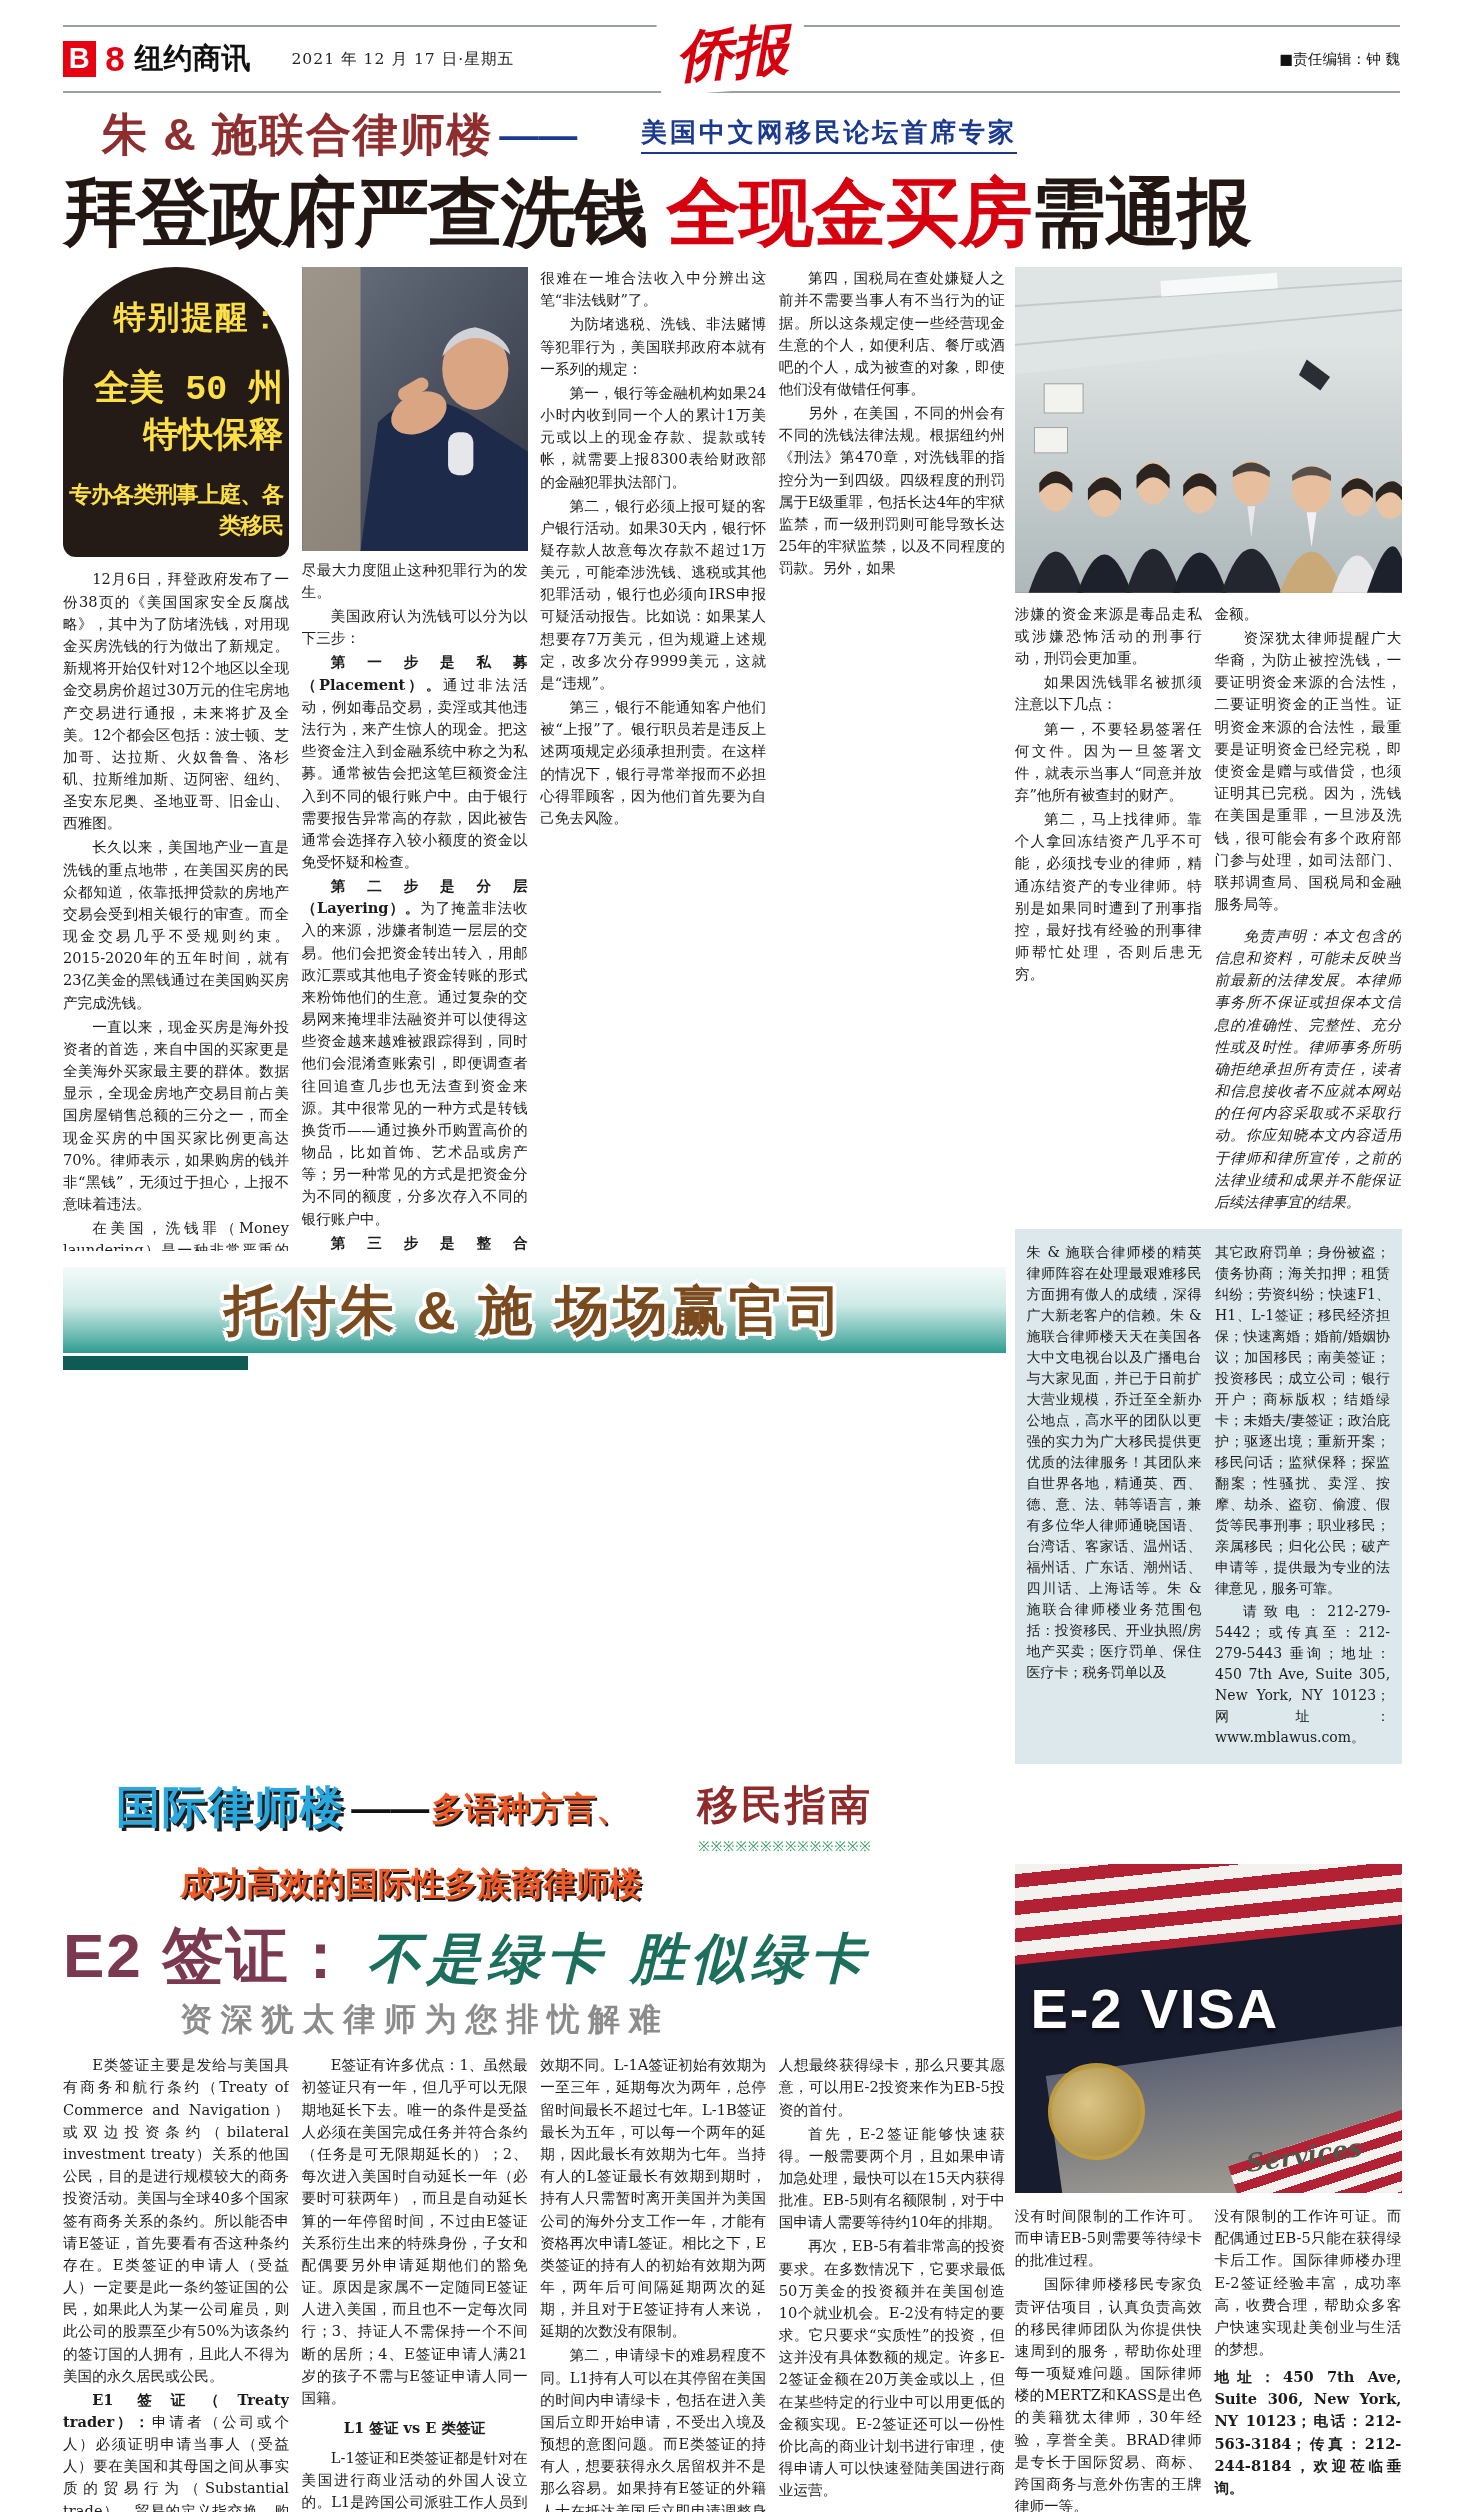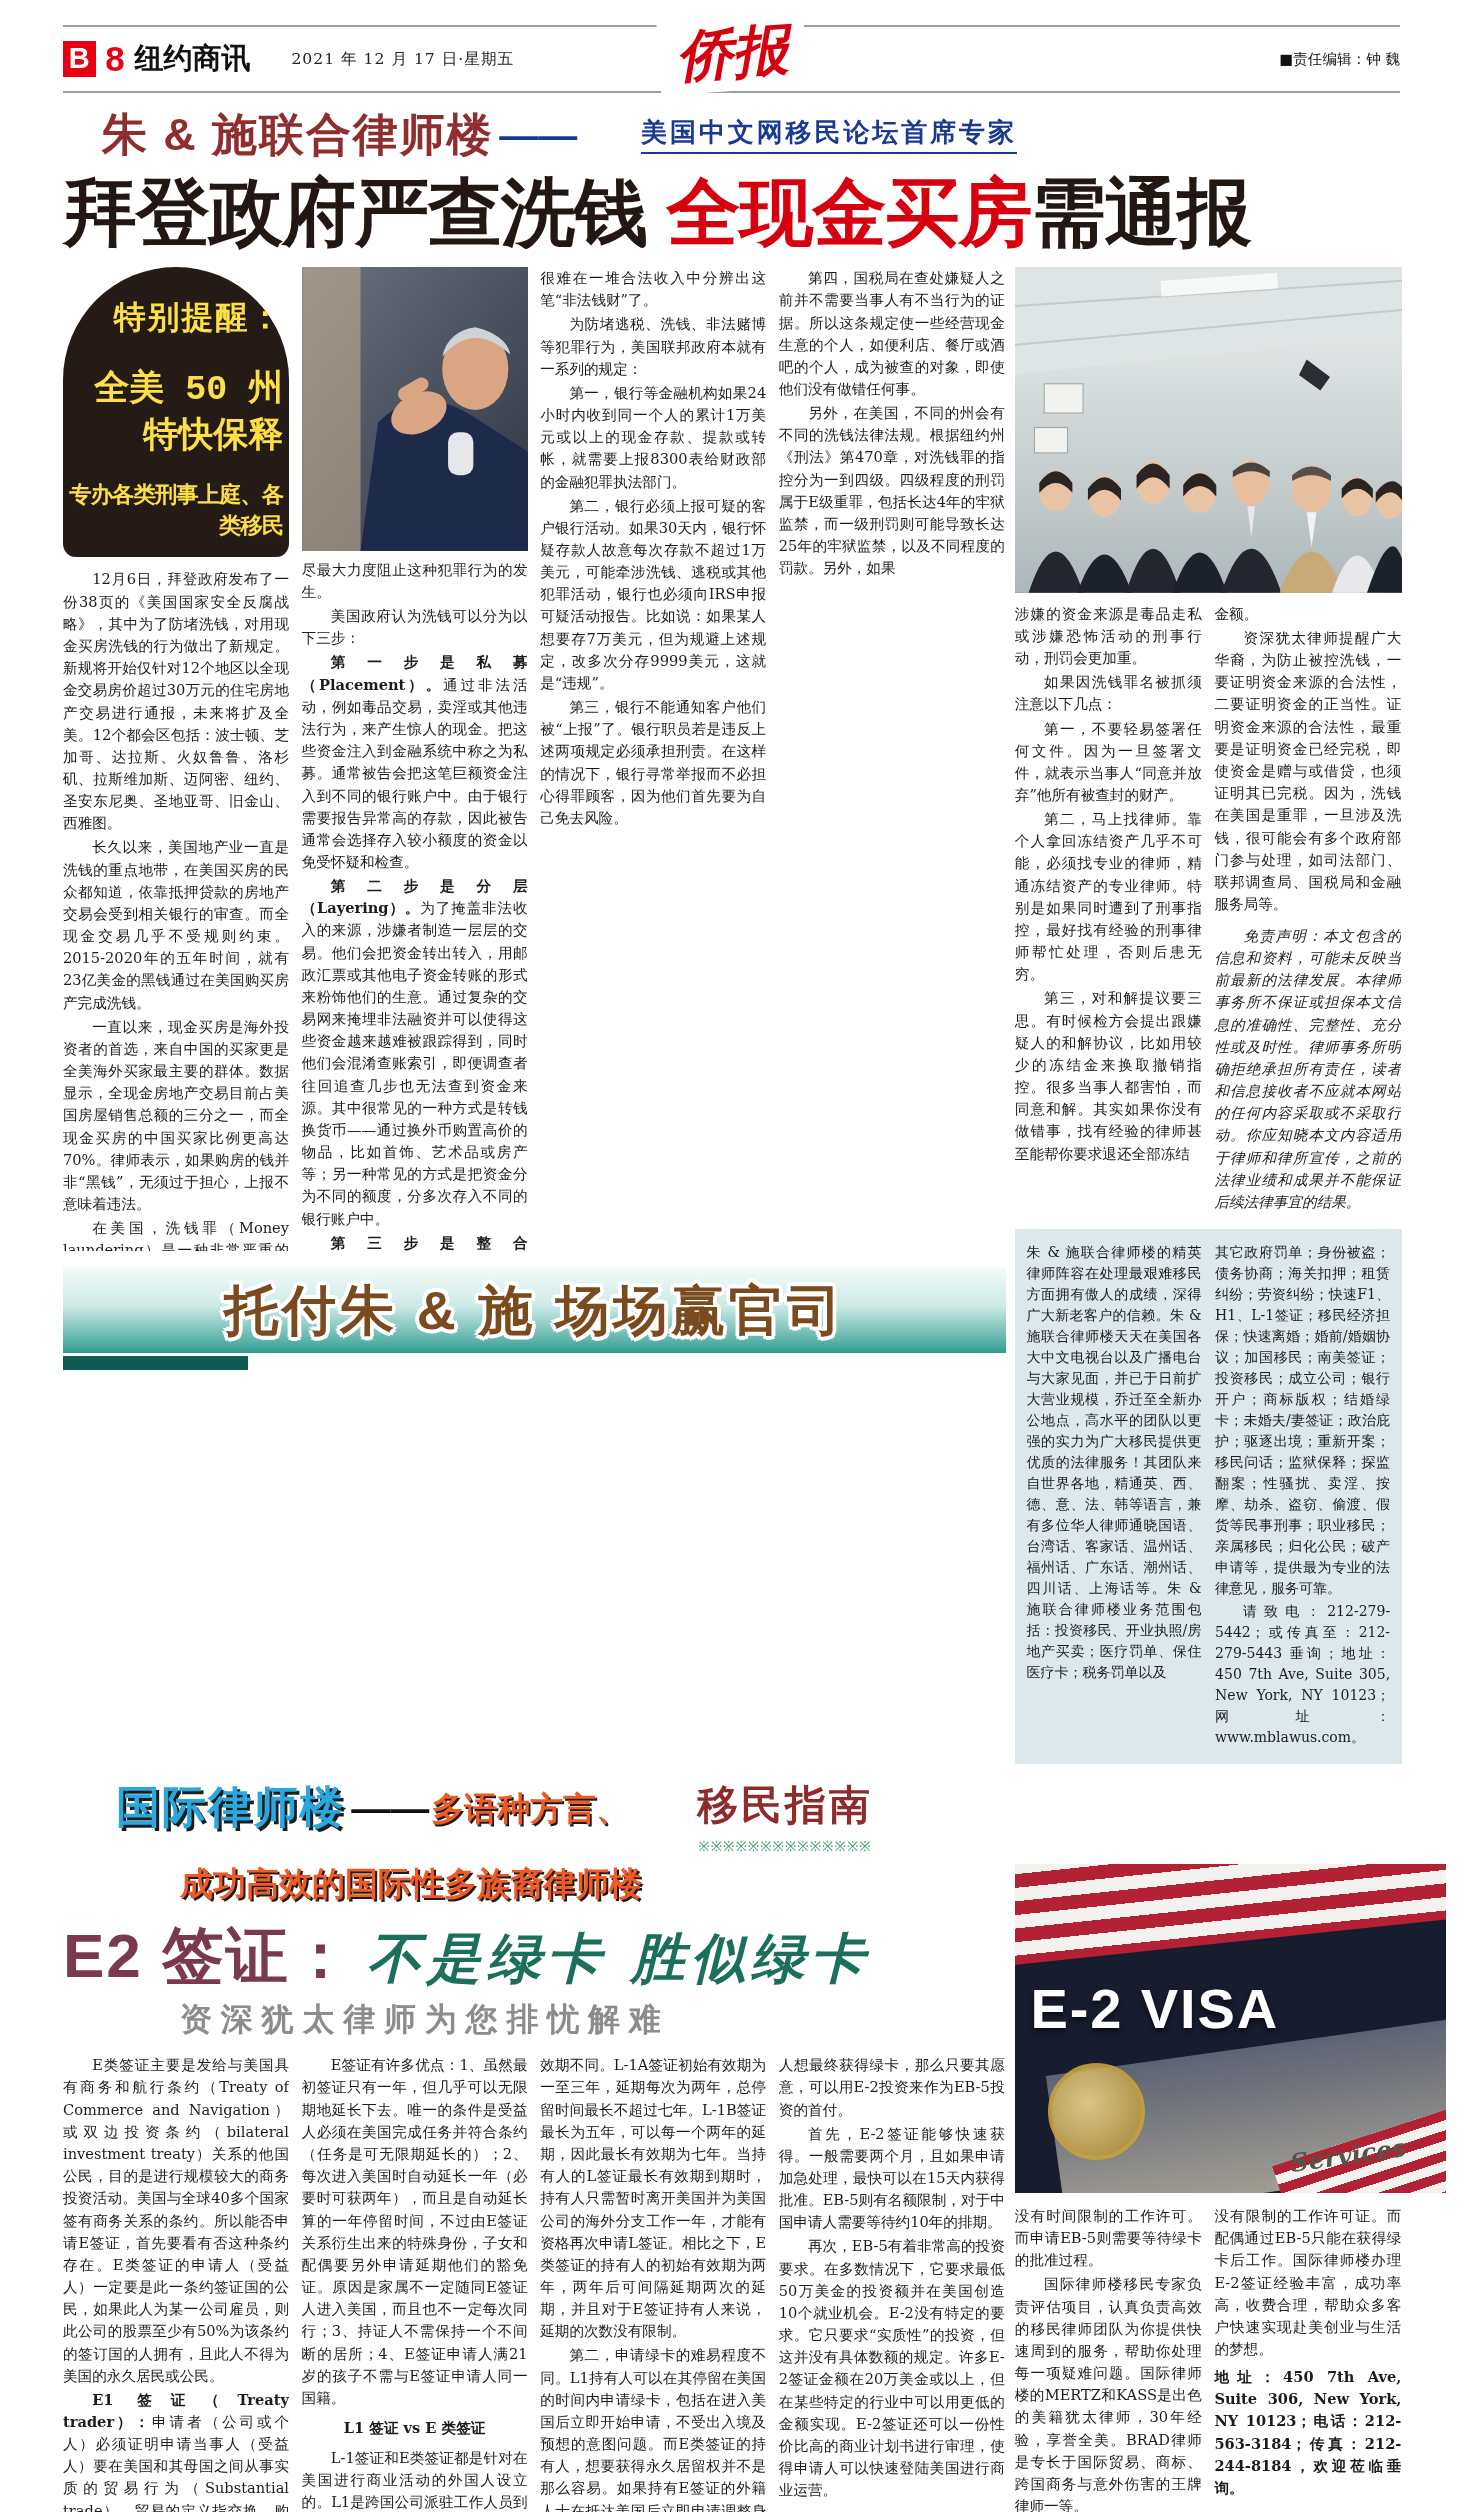--- a/index.html
+++ b/index.html
@@ -89,21 +89,21 @@
   .guide-t{color:#8f2b2b;font:900 41px/1 "Liberation Sans",sans-serif;letter-spacing:2.9px;}
   .guide-stars{color:#2e9e5b;font-size:13.6px;letter-spacing:1px;margin-top:9.7px;white-space:nowrap;}
   .e2-head{margin:21.4px 0 5.8px 0;white-space:nowrap;}
   .e2-a{color:#7a3950;font:900 62px/1 "Liberation Sans",sans-serif;letter-spacing:1.9px;}
   .e2-b{color:#1b6f5c;font:900 54px/1 "DejaVu Serif",serif;font-style:italic;letter-spacing:5.8px;margin-left:13.6px;}
   .e2-sub{color:#8c8c8c;font:900 32px/1 "Liberation Sans",sans-serif;letter-spacing:8.8px;margin:15.6px 0 19.4px 117px;}
 
   .bot-cols{display:flex;gap:12.6px;height:844px;overflow:hidden;}
 
   
-  .visa-img{width:387px;height:329px;position:relative;overflow:hidden;background:#171c2e;margin:93px 0 11.7px 0;padding-left:44px;}
+  .visa-img{width:387px;height:329px;position:relative;overflow:hidden;background:#171c2e;margin:93px 0 11.7px 0;}
   .visa-flag{position:absolute;top:-39px;left:-19.4px;width:467px;height:117px;transform:rotate(-6deg);
              background:repeating-linear-gradient(180deg,#b22234 0 13.6px,#f4f2ee 13.6px 27px);}
   .visa-flag2{position:absolute;bottom:-29px;right:-29px;width:194px;height:88px;transform:rotate(-18deg);
              background:repeating-linear-gradient(180deg,#b22234 0 9.7px,#f4f2ee 9.7px 19.4px);}
   .visa-paper{position:absolute;bottom:0;left:39px;width:408px;height:146px;transform:rotate(-8deg);
               background:linear-gradient(180deg,#6a6f80,#b9b4a4);opacity:.85;}
   .visa-seal{position:absolute;left:33px;bottom:33px;width:89px;height:89px;border-radius:50%;
              border:4.9px solid #c8a23c;background:radial-gradient(circle at 40% 40%,#e7cf8a,#a8842e);opacity:.9;}
   .visa-text{position:absolute;left:15.6px;top:117px;color:#fff;font:900 56px/1 "Liberation Sans",sans-serif;
              letter-spacing:1.9px;text-shadow:0 2.9px 5.8px rgba(0,0,0,.6);}
@@ -247,21 +247,20 @@
               <path d="M362 335 Q386 262 398 300 L398 335 Z" fill="#1d212b"></path>
           </g>
         </svg>
       </div>
       <div class="side-cols">
         <div class="scol">
             <p class="para cont">涉嫌的资金来源是毒品走私或涉嫌恐怖活动的刑事行动，刑罚会更加重。</p>
             <p class="para">如果因洗钱罪名被抓须注意以下几点：</p>
             <p class="para">第一，不要轻易签署任何文件。因为一旦签署文件，就表示当事人“同意并放弃”他所有被查封的财产。</p>
             <p class="para">第二，马上找律师。靠个人拿回冻结资产几乎不可能，必须找专业的律师，精通冻结资产的专业律师。特别是如果同时遭到了刑事指控，最好找有经验的刑事律师帮忙处理，否则后患无穷。</p>
-            <p class="para">第三，对和解提议要三思。有时候检方会提出跟嫌疑人的和解协议，比如用较少的冻结金来换取撤销指控。很多当事人都害怕，而同意和解。其实如果你没有做错事，找有经验的律师甚至能帮你要求退还全部冻结</p>
           </div>
         <div class="scol">
             <p class="para cont">金额。</p>
             <p class="para">资深犹太律师提醒广大华裔，为防止被控洗钱，一要证明资金来源的合法性，二要证明资金的正当性。证明资金来源的合法性，最重要是证明资金已经完税，即使资金是赠与或借贷，也须证明其已完税。因为，洗钱在美国是重罪，一旦涉及洗钱，很可能会有多个政府部门参与处理，如司法部门、联邦调查局、国税局和金融服务局等。</p>
             <p class="para italic-note">免责声明：本文包含的信息和资料，可能未反映当前最新的法律发展。本律师事务所不保证或担保本文信息的准确性、完整性、充分性或及时性。律师事务所明确拒绝承担所有责任，读者和信息接收者不应就本网站的任何内容采取或不采取行动。你应知晓本文内容适用于律师和律所宣传，之前的法律业绩和成果并不能保证后续法律事宜的结果。</p>
           </div>
       </div>
       <div class="services">
         <div class="svc-col">
             <p class="para cont">朱 &amp; 施联合律师楼的精英律师阵容在处理最艰难移民方面拥有傲人的成绩，深得广大新老客户的信赖。朱 &amp; 施联合律师楼天天在美国各大中文电视台以及广播电台与大家见面，并已于日前扩大营业规模，乔迁至全新办公地点，高水平的团队以更强的实力为广大移民提供更优质的法律服务！其团队来自世界各地，精通英、西、德、意、法、韩等语言，兼有多位华人律师通晓国语、台湾话、客家话、温州话、福州话、广东话、潮州话、四川话、上海话等。朱 &amp; 施联合律师楼业务范围包括：投资移民、开业执照/房地产买卖；医疗罚单、保住医疗卡；税务罚单以及</p>

